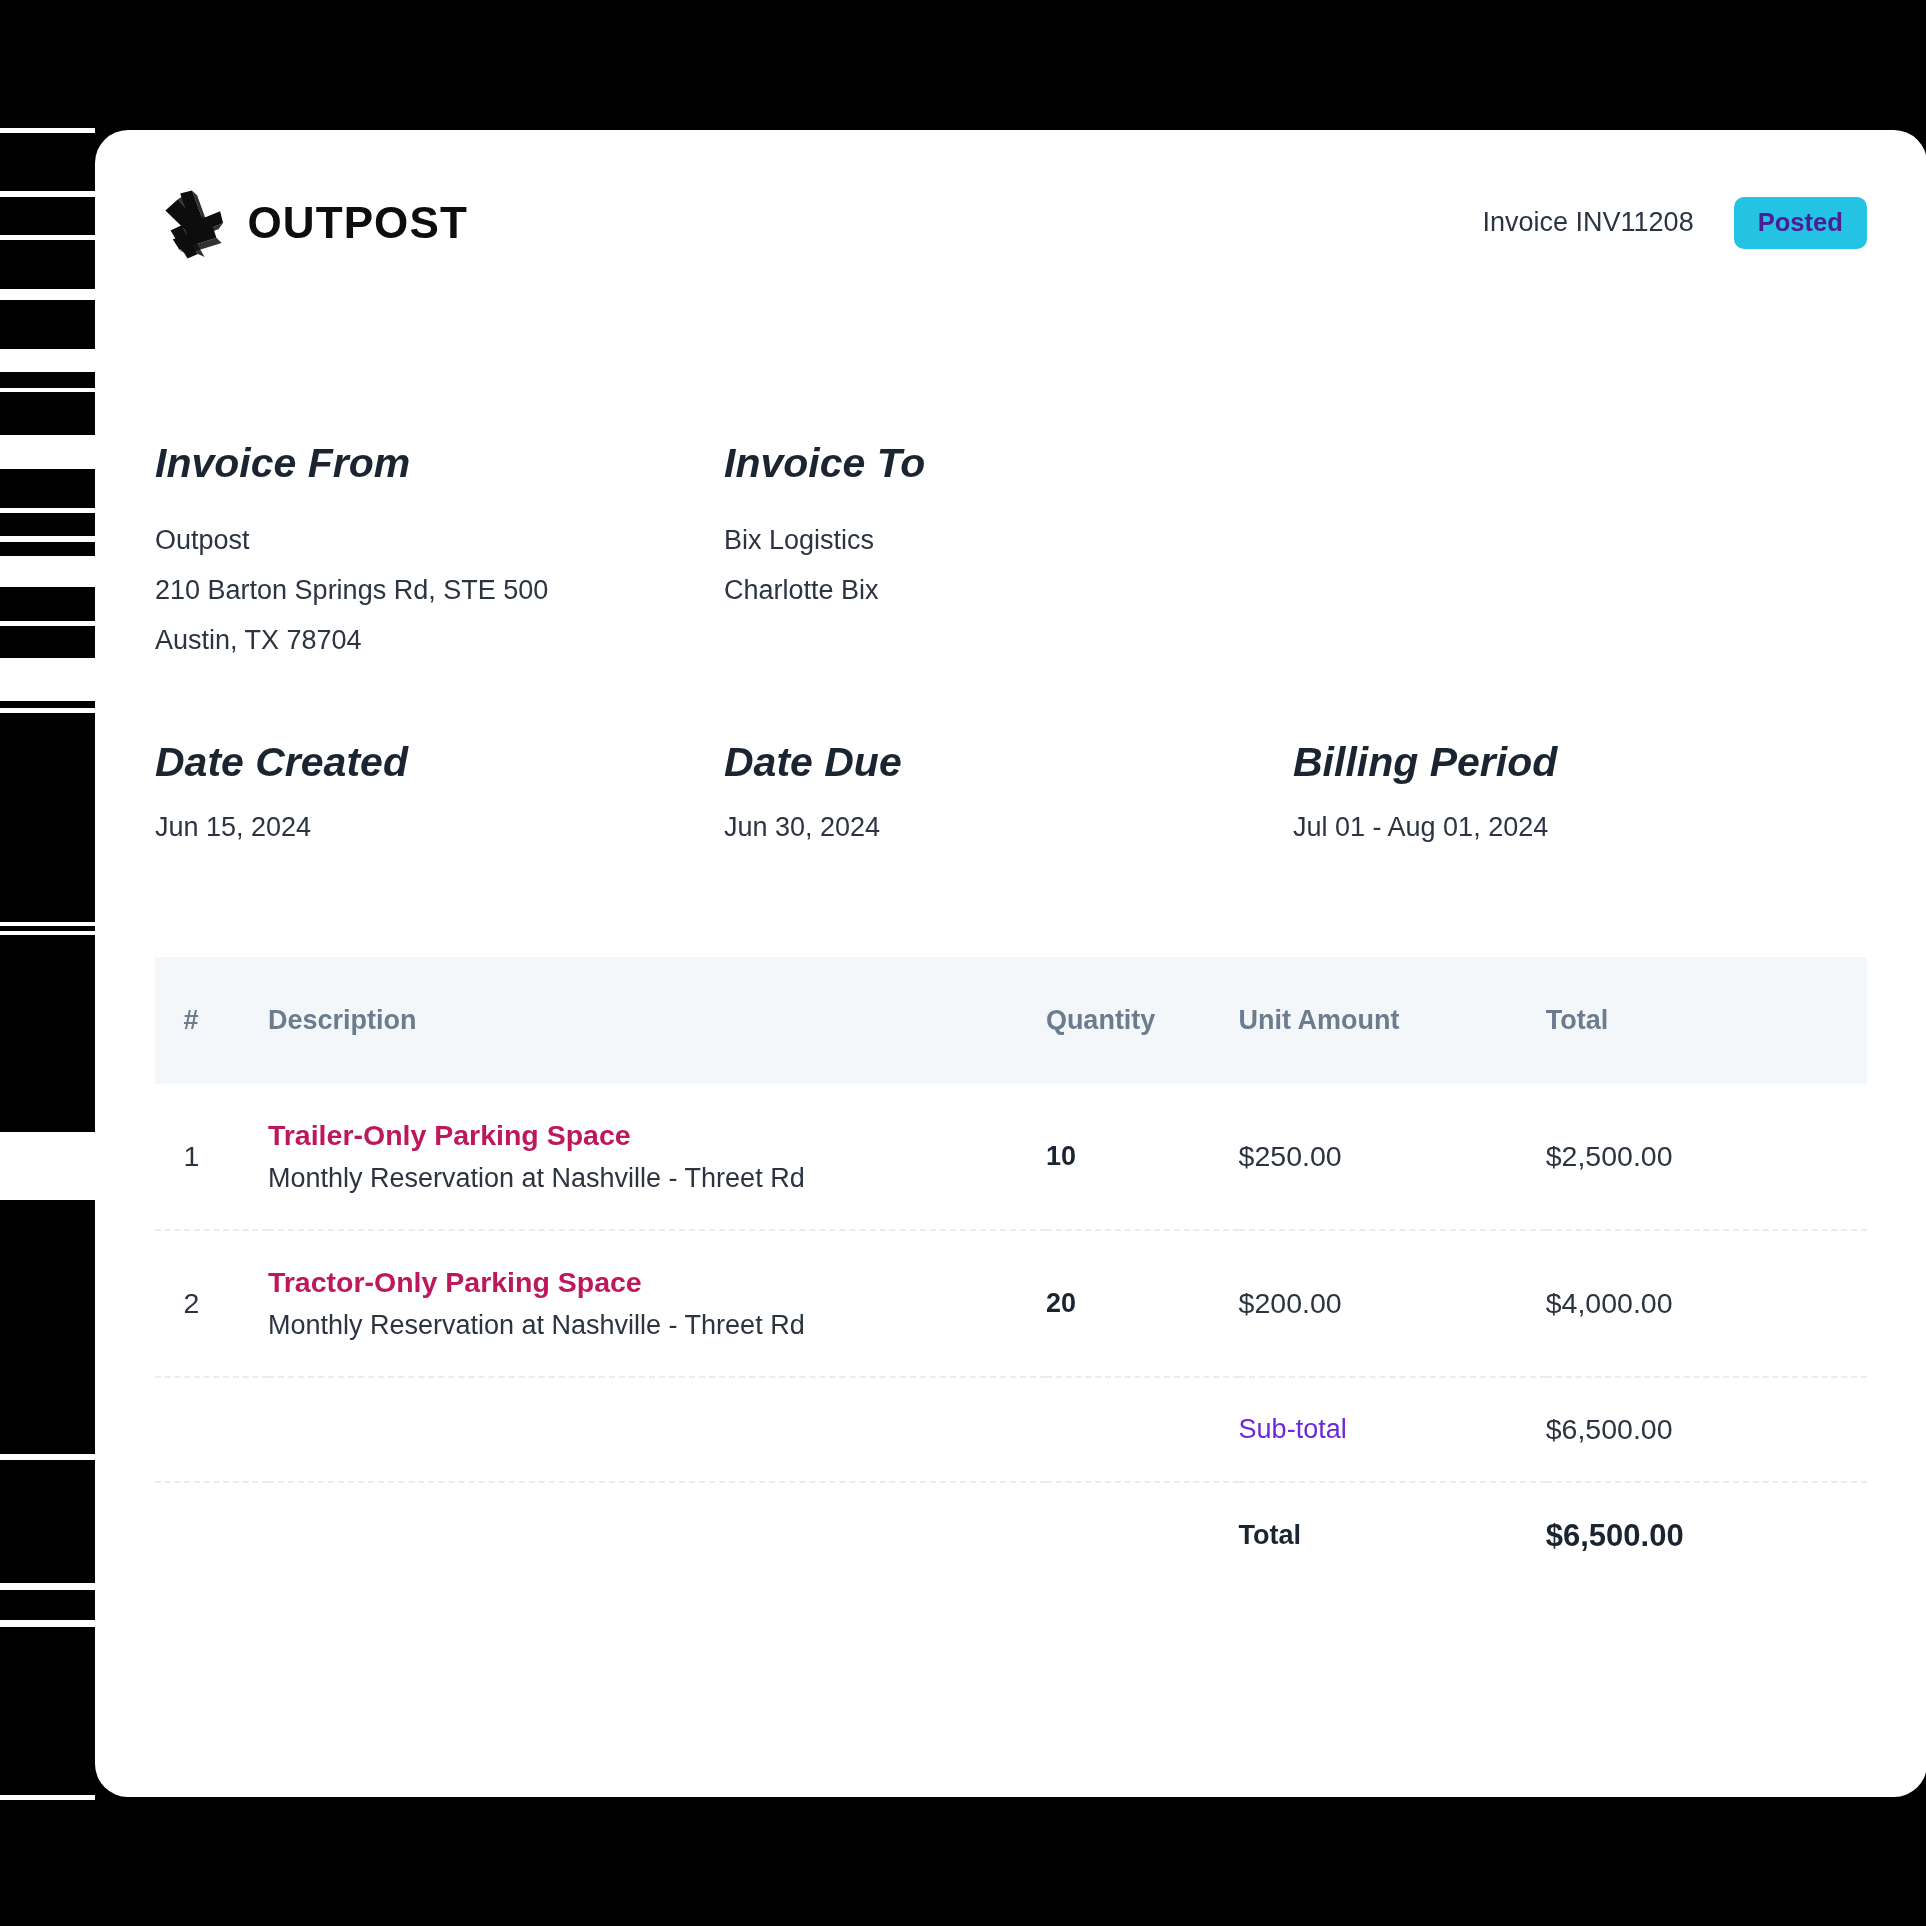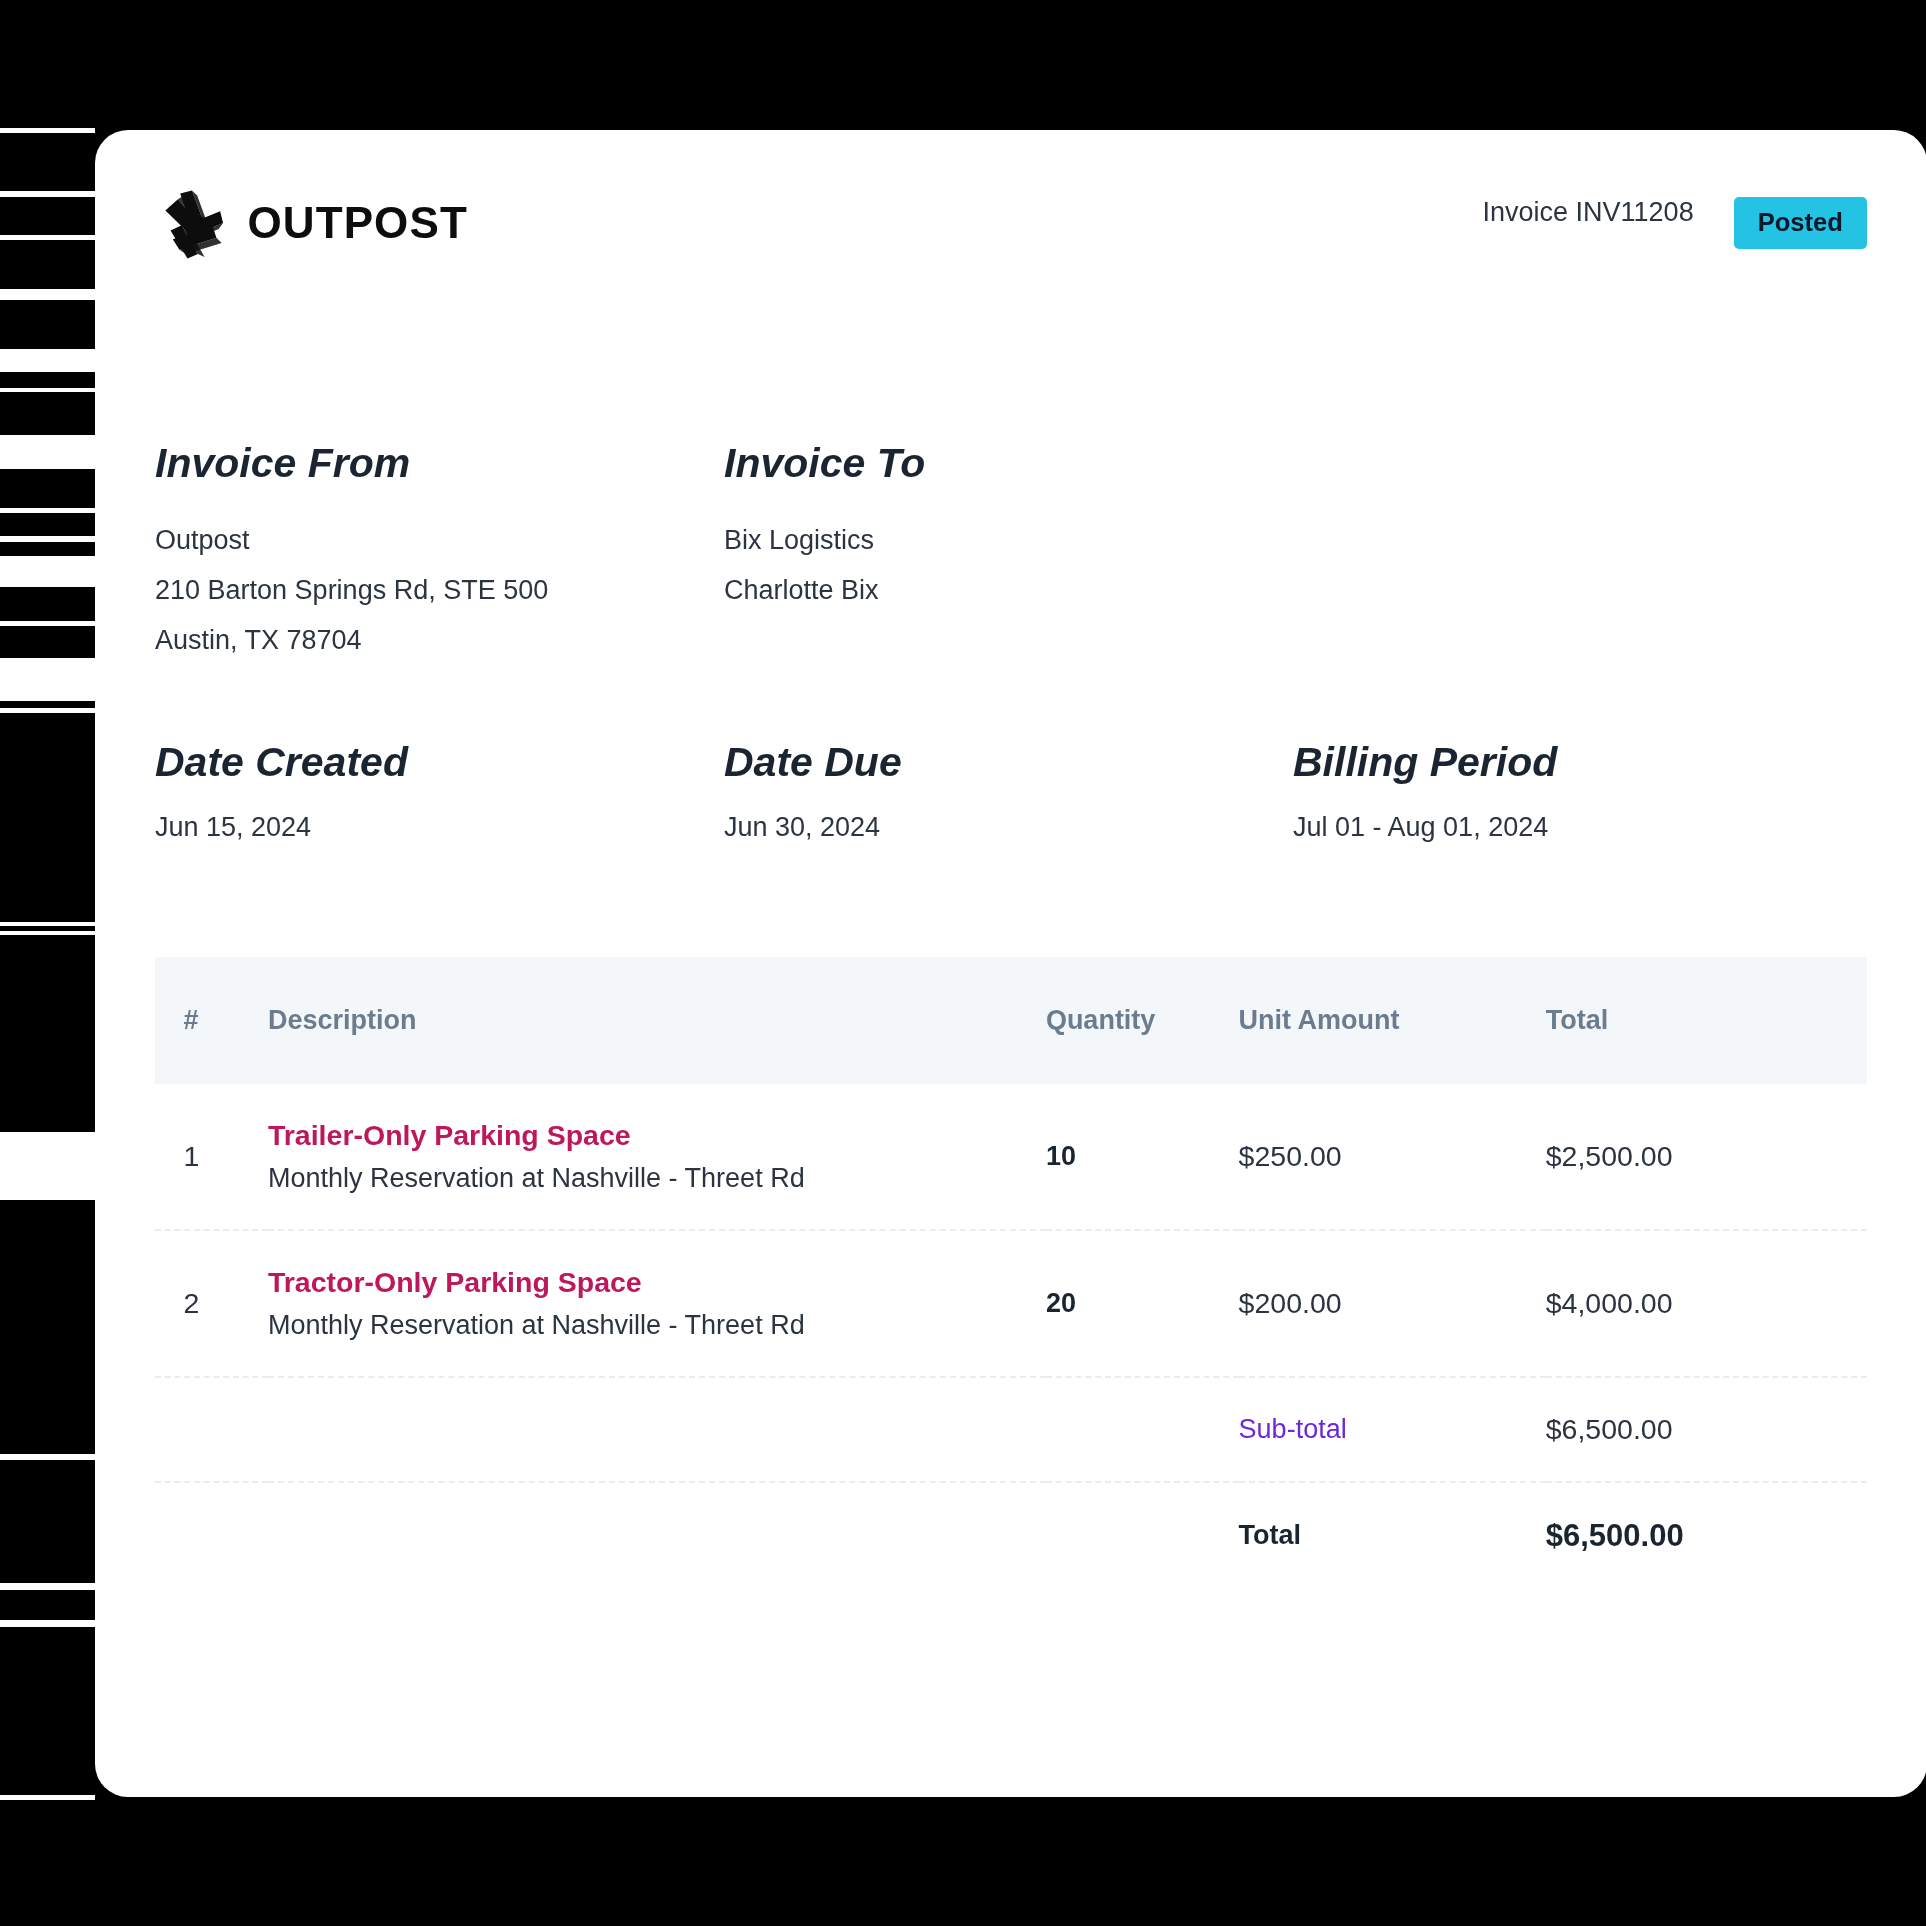--- a/index.html
+++ b/index.html
@@ -71,34 +71,34 @@
   .brand-name {
     font-size: 44px;
     font-weight: 700;
     letter-spacing: 1.1px;
     color: #0d0d0d;
     line-height: 1;
     white-space: nowrap;
   }
   .header-right {
     display: flex;
-    align-items: flex-start;
+    align-items: center;
     gap: 40px;
   }
   .invoice-no {
     font-size: 27px;
     color: #2b3440;
     white-space: nowrap;
   }
   .status-badge {
     background: #24c3e3;
-    color: #0f172a;
+    color: #4c1d95;
     font-size: 25.6px;
     font-weight: 700;
-    border-radius: 5px;
+    border-radius: 10px;
     padding: 12.8px 24px 14.2px 24px;
     line-height: 1;
     white-space: nowrap;
   }
 
   
   .parties {
     position: absolute;
     left: 60px;
     right: 60px;

